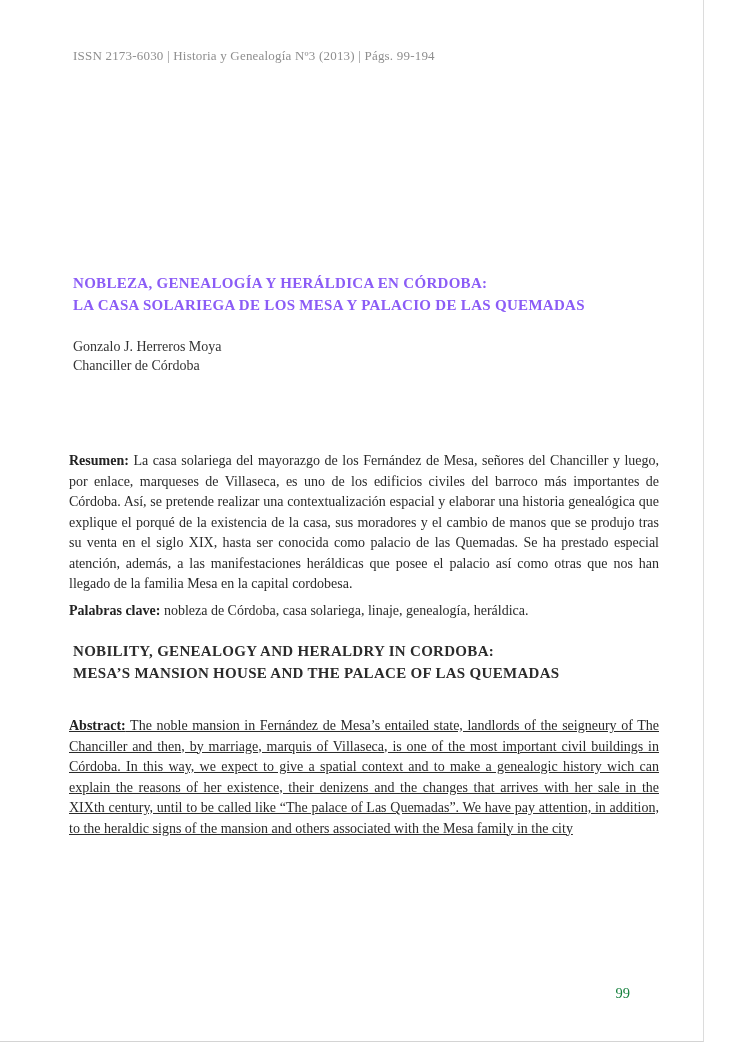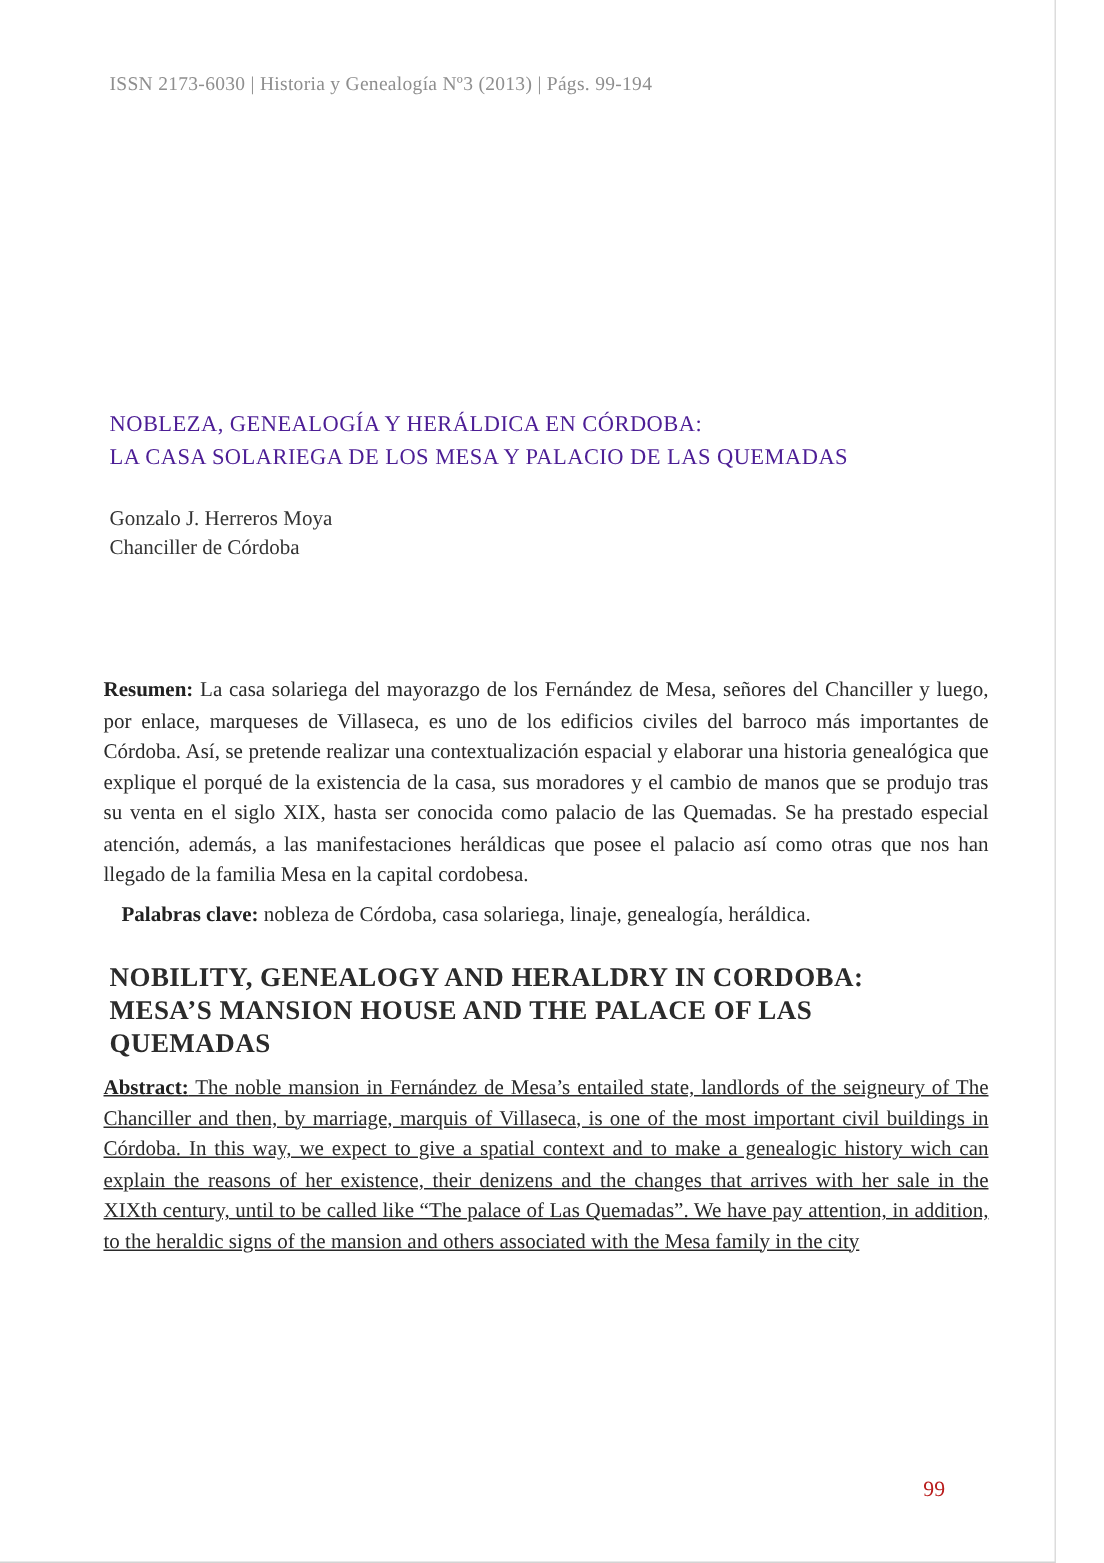--- a/index.html
+++ b/index.html
@@ -27,24 +27,24 @@
     font-size: 13px;
     letter-spacing: 0.2px;
     color: #8e8e8e;
   }
   .title-es {
     position: absolute;
     top: 272px;
     left: 73px;
     right: 73px;
     font-size: 15px;
-    font-weight: normal;
+    font-weight: bold;
     letter-spacing: 0.3px;
     line-height: 22px;
-    color: #4c1d95;
+    color: #8b5cf6;
   }
   .author-block {
     position: absolute;
     top: 337px;
     left: 73px;
     right: 83px;
     font-size: 14px;
     line-height: 19px;
     color: #333333;
   }
@@ -55,40 +55,40 @@
     font-size: 14px;
     line-height: 20.5px;
     text-align: justify;
     color: #2a2a2a;
   }
   .para .label {
     font-weight: bold;
     color: #222222;
   }
   #resumen   { top: 437px; }
-  #palabras  { top: 587px; text-align: left; margin-left: 12px; }
+  #palabras  { top: 587px; text-align: left; }
   .title-en {
     position: absolute;
     top: 640px;
     left: 73px;
     right: 73px;
-    font-size: 18px;
+    font-size: 15px;
     font-weight: bold;
     letter-spacing: 0.3px;
     line-height: 22px;
     color: #2b2b2b;
   }
   #abstract  { top: 702px; text-decoration: underline; }
   #keywords  { top: 845px; text-align: left; }
   .page-number {
     position: absolute;
     top: 985px;
     right: 73px;
     font-size: 14.5px;
-    color: #b91c1c;
+    color: #15803d;
   }
 </style>
 </head>
 <body>
 
 <div class="page">
 
   <div class="journal-header">ISSN 2173-6030 | Historia y Genealogía Nº3 (2013) | Págs. 99-194</div>
 
   <div class="title-es">

